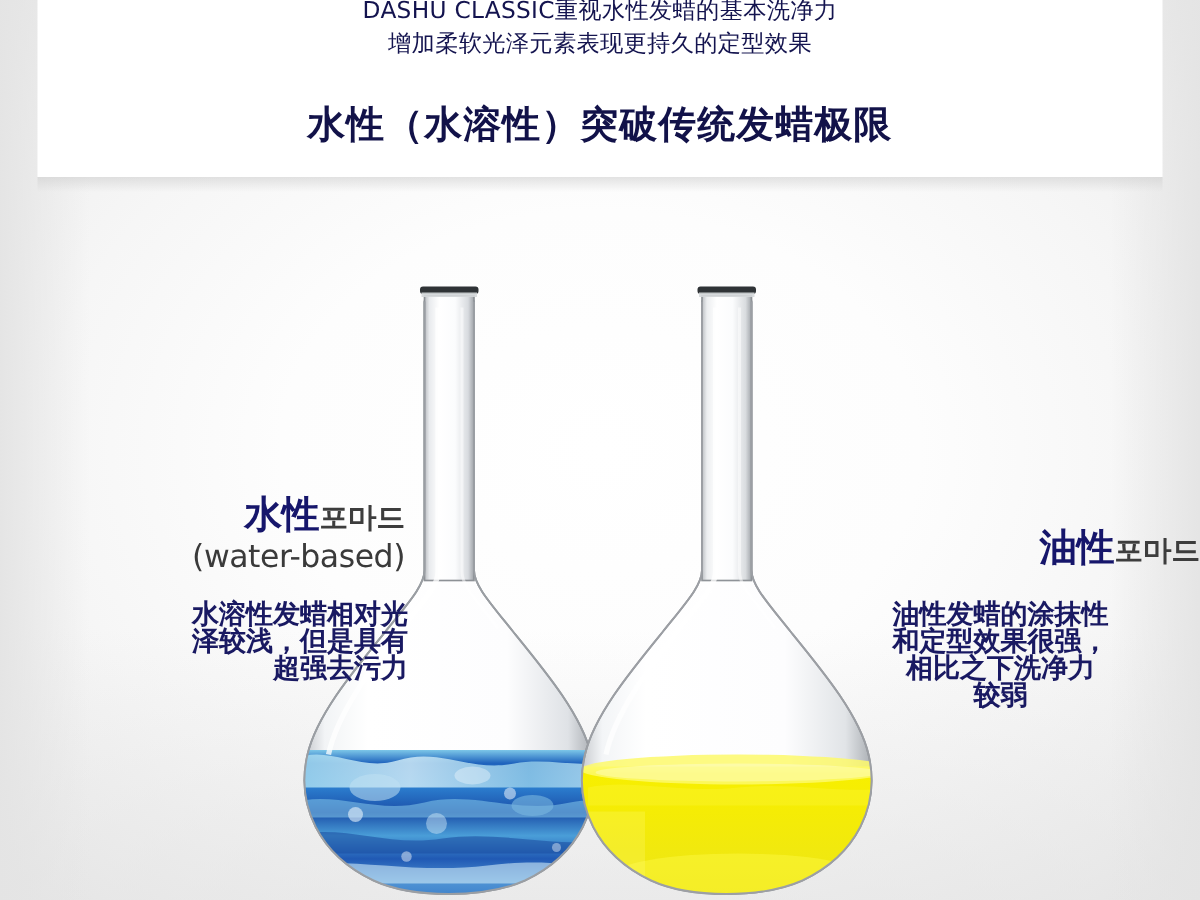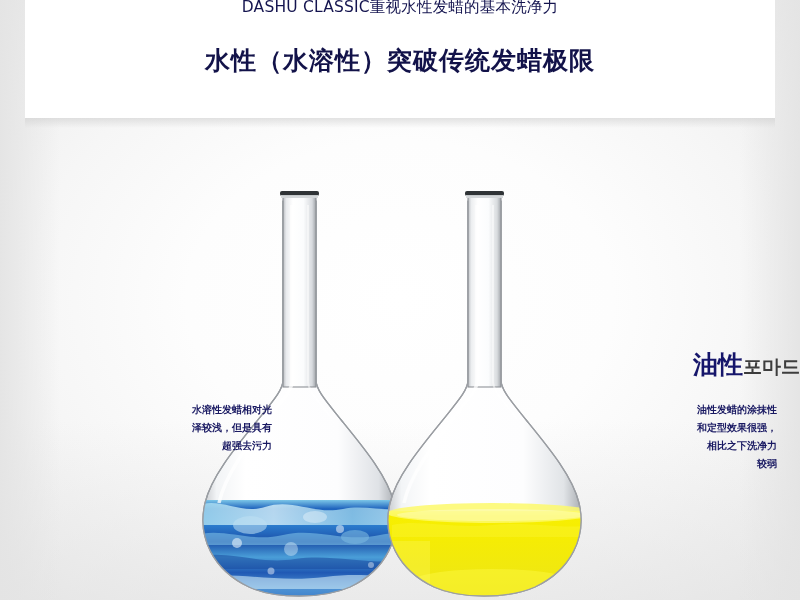--- a/index.html
+++ b/index.html
@@ -105,42 +105,43 @@
   }
   .label-line2 {
     font-size: 21px;
     color: #3a3a3a;
     white-space: nowrap;
     margin-top: 3px;
     letter-spacing: -0.3px;
   }
   .body-text {
     position: absolute;
-    font-size: 10px;
+    font-size: 18px;
     line-height: 18px;
     color: #191962;
     font-weight: bold;
     z-index: 7;
     white-space: pre-line;
   }
   .body-left  { text-align: right; }
-  .body-right { text-align: right; }
+  .body-right { text-align: center; }
 </style>
 </head>
 <body>
 
 <div id="page">
 
   <div class="bg-base"></div>
   <div class="bg-vignette"></div>
   <div class="head-panel"></div>
   <div class="head-panel-shadow"></div>
 
   <div class="headline">
     <div class="hl-sub hl-sub-1">DASHU CLASSIC重视水性发蜡的基本洗净力</div>
+    <div class="hl-sub">增加柔软光泽元素表现更持久的定型效果</div>
     <div class="hl-main">水性（水溶性）突破传统发蜡极限</div>
   </div>
 
   <svg class="flask" style="left:195px; top:185px;" width="225" height="420" viewBox="0 0 225 420">
     <defs>
       <linearGradient id="glassNeckL" x1="0" y1="0" x2="1" y2="0">
         <stop offset="0%" stop-color="#b9bcc0"></stop>
         <stop offset="10%" stop-color="#e9ebee"></stop>
         <stop offset="30%" stop-color="#ffffff"></stop>
         <stop offset="62%" stop-color="#fbfcfd"></stop>
@@ -286,20 +287,26 @@
 
     <path d="M88,16 L88,195 C88,205 78,216 62,236
              C40,263 16,292 10,318
              C2,352 18,385 54,402
              C80,414 128,414 155,402
              C191,385 207,352 199,318
              C193,292 169,263 147,236
              C131,216 121,205 121,195 L121,16" fill="none" stroke="#9c9fa4" stroke-width="1.3"></path>
   </svg>
 
+  <div class="label-block" style="left:0px; top:330px; width:270px; text-align:right;">
+    <div class="label-line1">
+      <span class="lbl-cn">水性</span><span class="lbl-kr">포마드</span>
+    </div>
+    <div class="label-line2">(water-based)</div>
+  </div>
   <div class="body-text body-left" style="left:60px; top:401px; width:212px;">水溶性发蜡相对光
 泽较浅，但是具有
 超强去污力</div>
 
   <div class="label-block" style="left:530px; top:330px; width:270px; text-align:right;margin-top:22px;">
     <div class="label-line1">
       <span class="lbl-cn">油性</span><span class="lbl-kr">포마드</span>
     </div>
   </div>
   <div class="body-text body-right" style="left:557px; top:401px; width:220px;">油性发蜡的涂抹性

